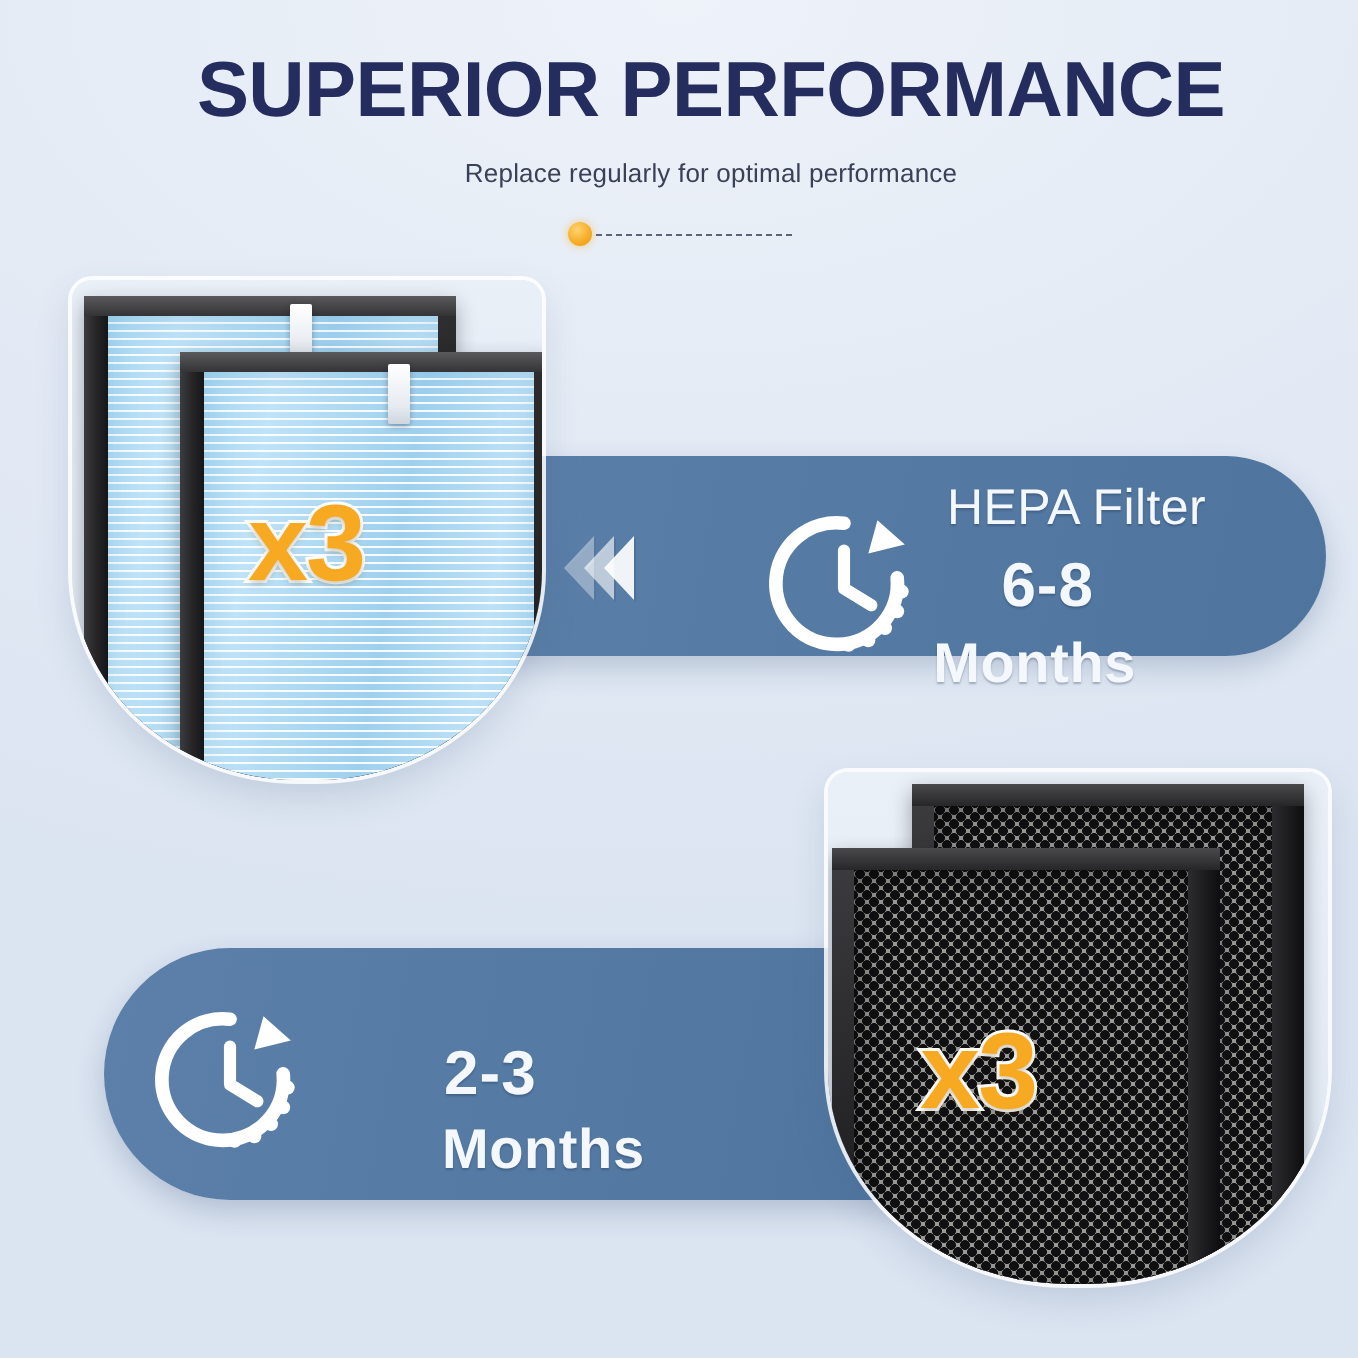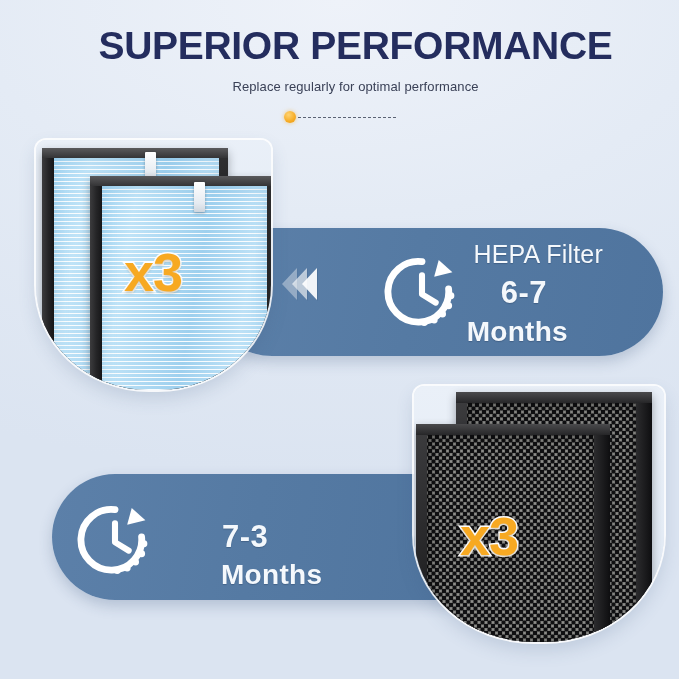--- a/index.html
+++ b/index.html
@@ -52,21 +52,21 @@
   .pill .lbl{
     position:absolute;color:#f4f8fc;white-space:nowrap;
     text-shadow:0 1px 1px rgba(25,45,75,.30);
   }
   .pill-title{font-size:25px;font-weight:normal;letter-spacing:.2px;}
   .pill-num{font-size:31px;font-weight:bold;letter-spacing:.5px;}
   .pill-unit{font-size:28px;font-weight:bold;letter-spacing:.3px;}
 
   
   #pill-hepa{
-    left:208px;top:228px;width:455px;height:128px;
+    left:208px;top:228px;width:455px;height:100px;
     border-radius:64px;
   }
   #pill-hepa .ttl{right:60px;top:12px;}
   #pill-hepa .num{right:116px;top:47px;}
   #pill-hepa .unit{right:95px;top:88px;}
 
   
   #pill-carbon{
     left:52px;top:474px;width:452px;height:126px;
     border-radius:63px;
@@ -208,21 +208,21 @@
       <path d="M72 8 L90 24 L66 30 Z" fill="#ffffff"></path>
       <circle cx="88" cy="55" r="4.6" fill="#ffffff"></circle>
       <circle cx="85" cy="68" r="4.6" fill="#ffffff"></circle>
       <circle cx="77" cy="79" r="4.6" fill="#ffffff"></circle>
       <circle cx="66" cy="87" r="4.6" fill="#ffffff"></circle>
       <circle cx="53" cy="90" r="4.6" fill="#ffffff"></circle>
       <path d="M50 28 L50 53 L68 64" fill="none" stroke="#ffffff" stroke-width="8" stroke-linecap="round" stroke-linejoin="round"></path>
     </svg>
 
     <span class="lbl pill-title ttl">HEPA Filter</span>
-    <span class="lbl pill-num num">6-7</span>
+    <span class="lbl pill-num num">6-8</span>
     <span class="lbl pill-unit unit">Months</span>
   </div>
 
   <div class="shield" id="shield-hepa">
 
     <div class="hepa-panel" style="left:6px;top:8px;width:186px;height:252px;">
       <div class="hepa-frame"></div>
       <div class="hepa-face"></div>
       <div class="hepa-side"></div>
       <div class="hepa-top"></div>
@@ -245,21 +245,21 @@
       <path d="M50 10 A40 40 0 1 0 85 46" fill="none" stroke="#ffffff" stroke-width="9" stroke-linecap="round"></path>
       <path d="M72 8 L90 24 L66 30 Z" fill="#ffffff"></path>
       <circle cx="88" cy="55" r="4.6" fill="#ffffff"></circle>
       <circle cx="85" cy="68" r="4.6" fill="#ffffff"></circle>
       <circle cx="77" cy="79" r="4.6" fill="#ffffff"></circle>
       <circle cx="66" cy="87" r="4.6" fill="#ffffff"></circle>
       <circle cx="53" cy="90" r="4.6" fill="#ffffff"></circle>
       <path d="M50 28 L50 53 L68 64" fill="none" stroke="#ffffff" stroke-width="8" stroke-linecap="round" stroke-linejoin="round"></path>
     </svg>
 
-    <span class="lbl pill-num num">7-3</span>
+    <span class="lbl pill-num num">2-3</span>
     <span class="lbl pill-unit unit">Months</span>
 
     <div class="chevs" id="chev-carbon">
       <span class="chev c3"></span>
       <span class="chev c2"></span>
       <span class="chev c1"></span>
     </div>
   </div>
 
   <div class="shield" id="shield-carbon">

